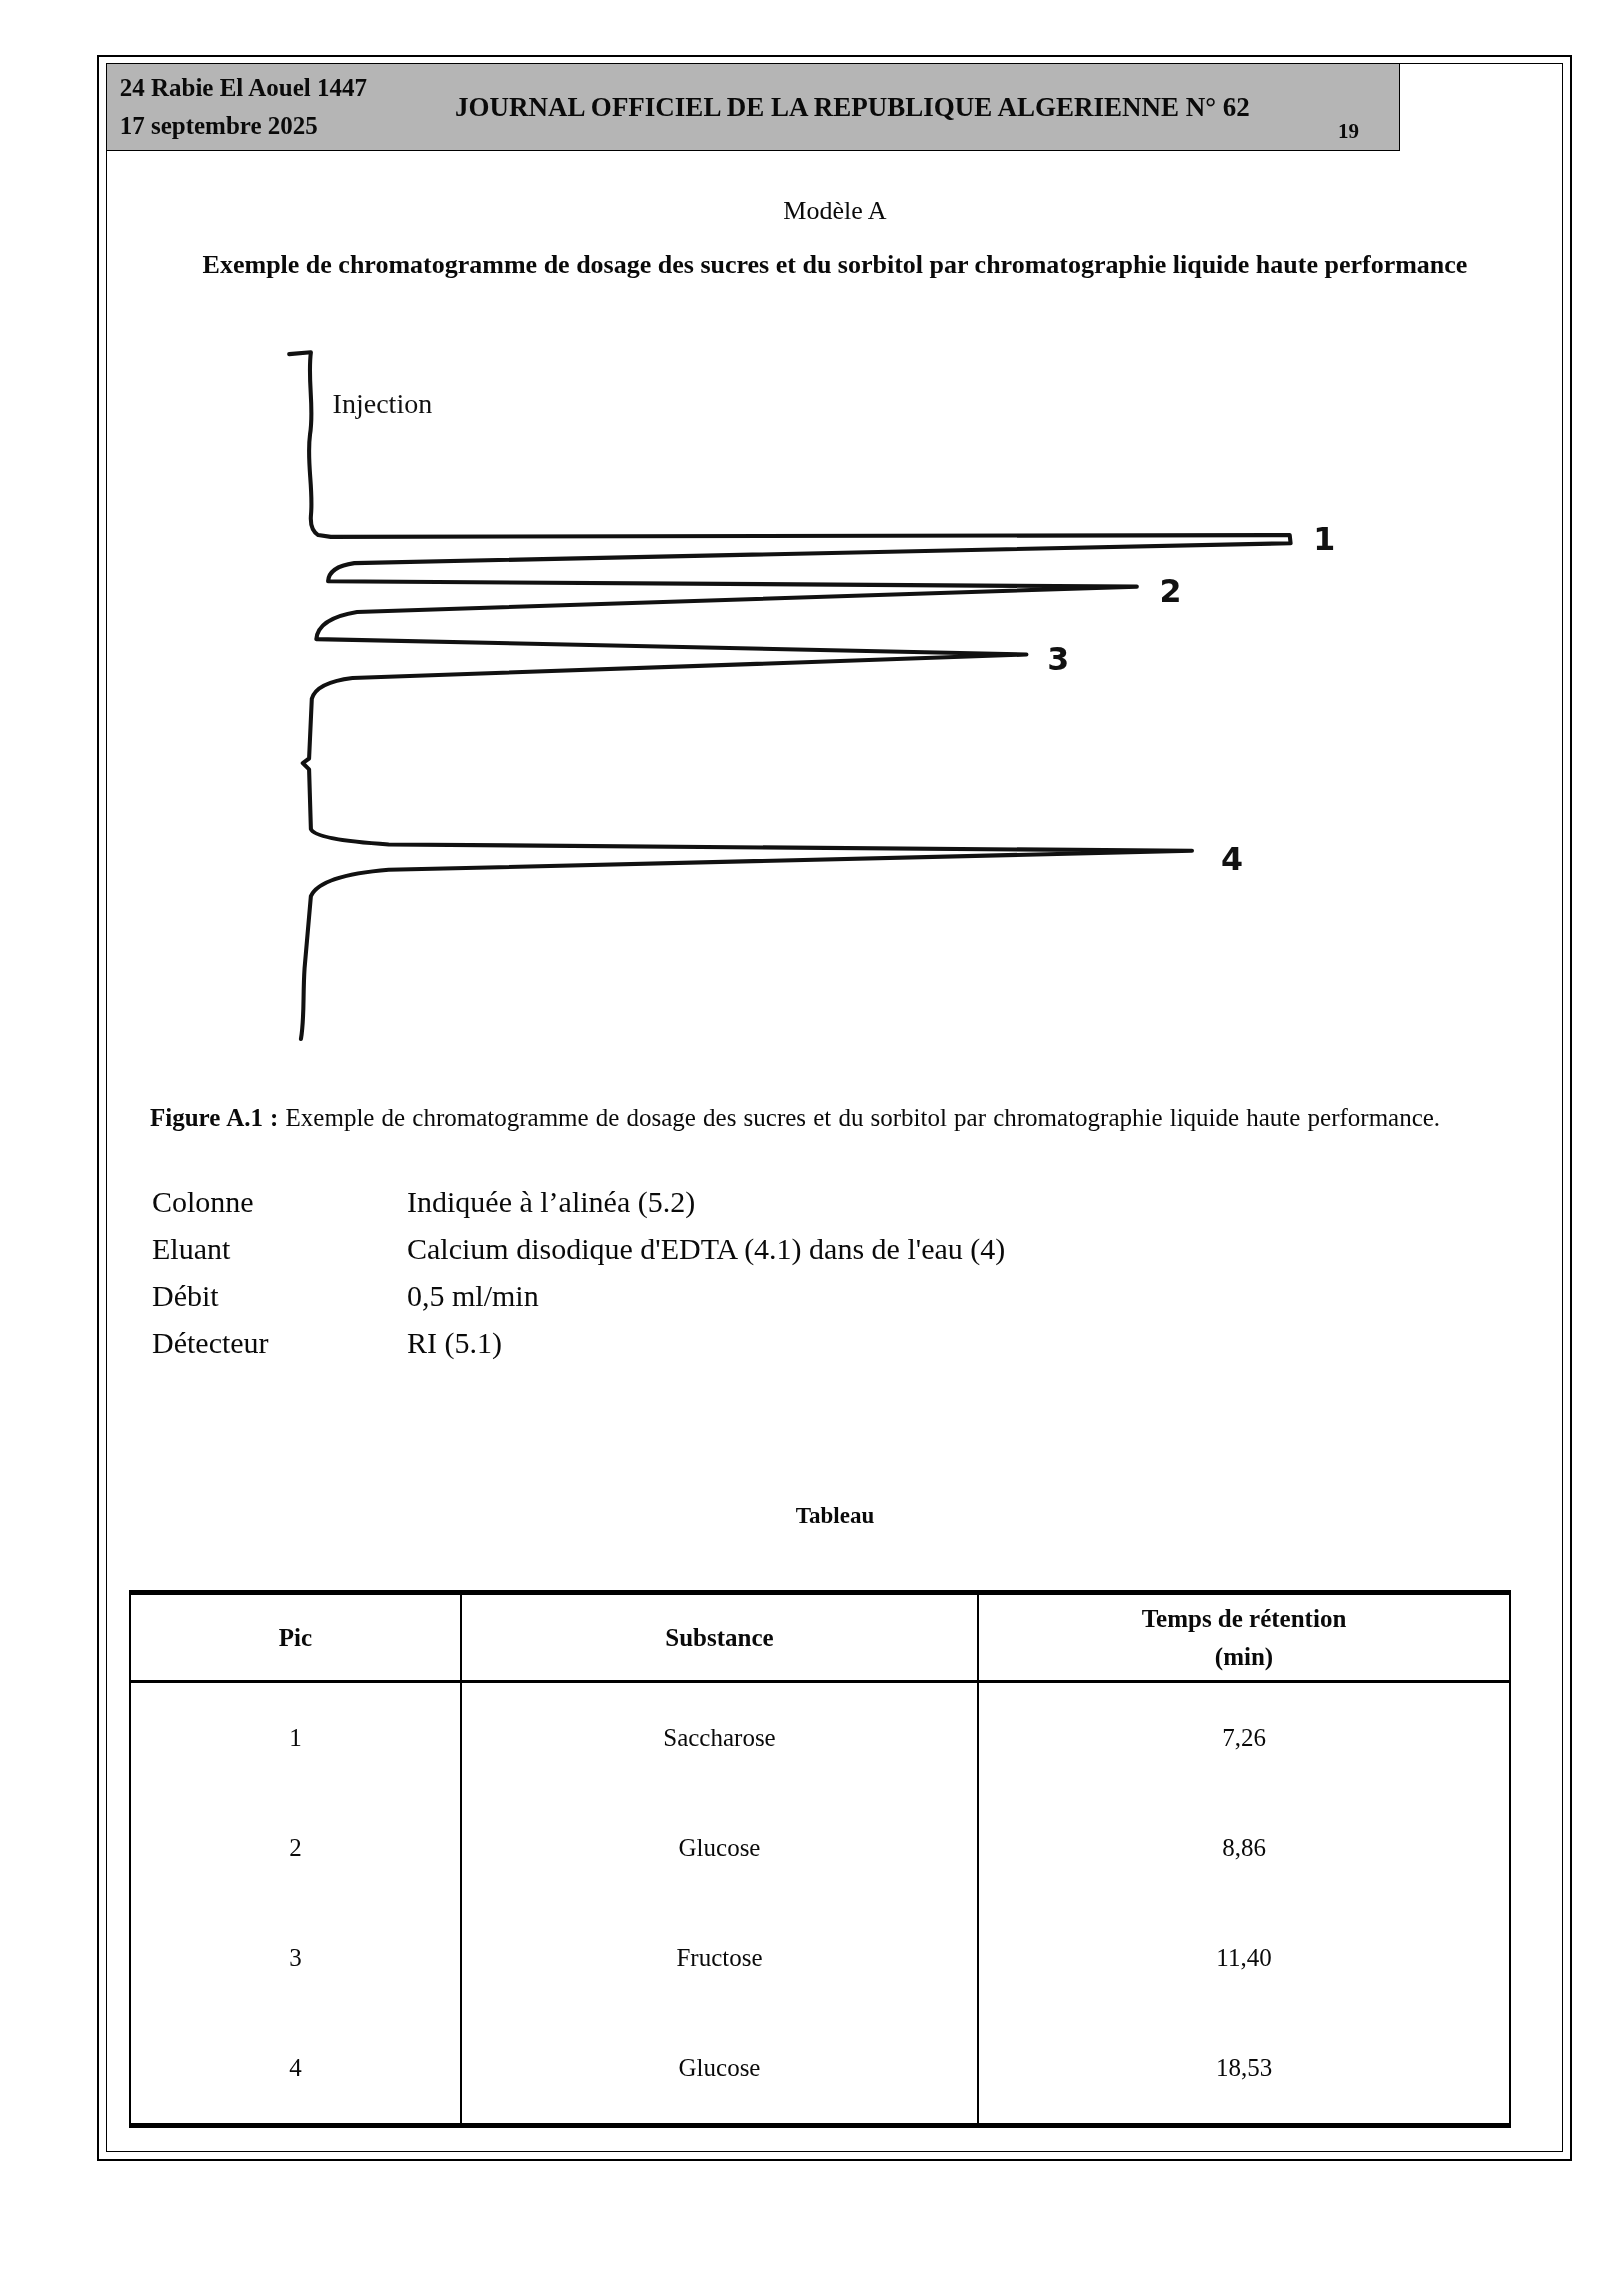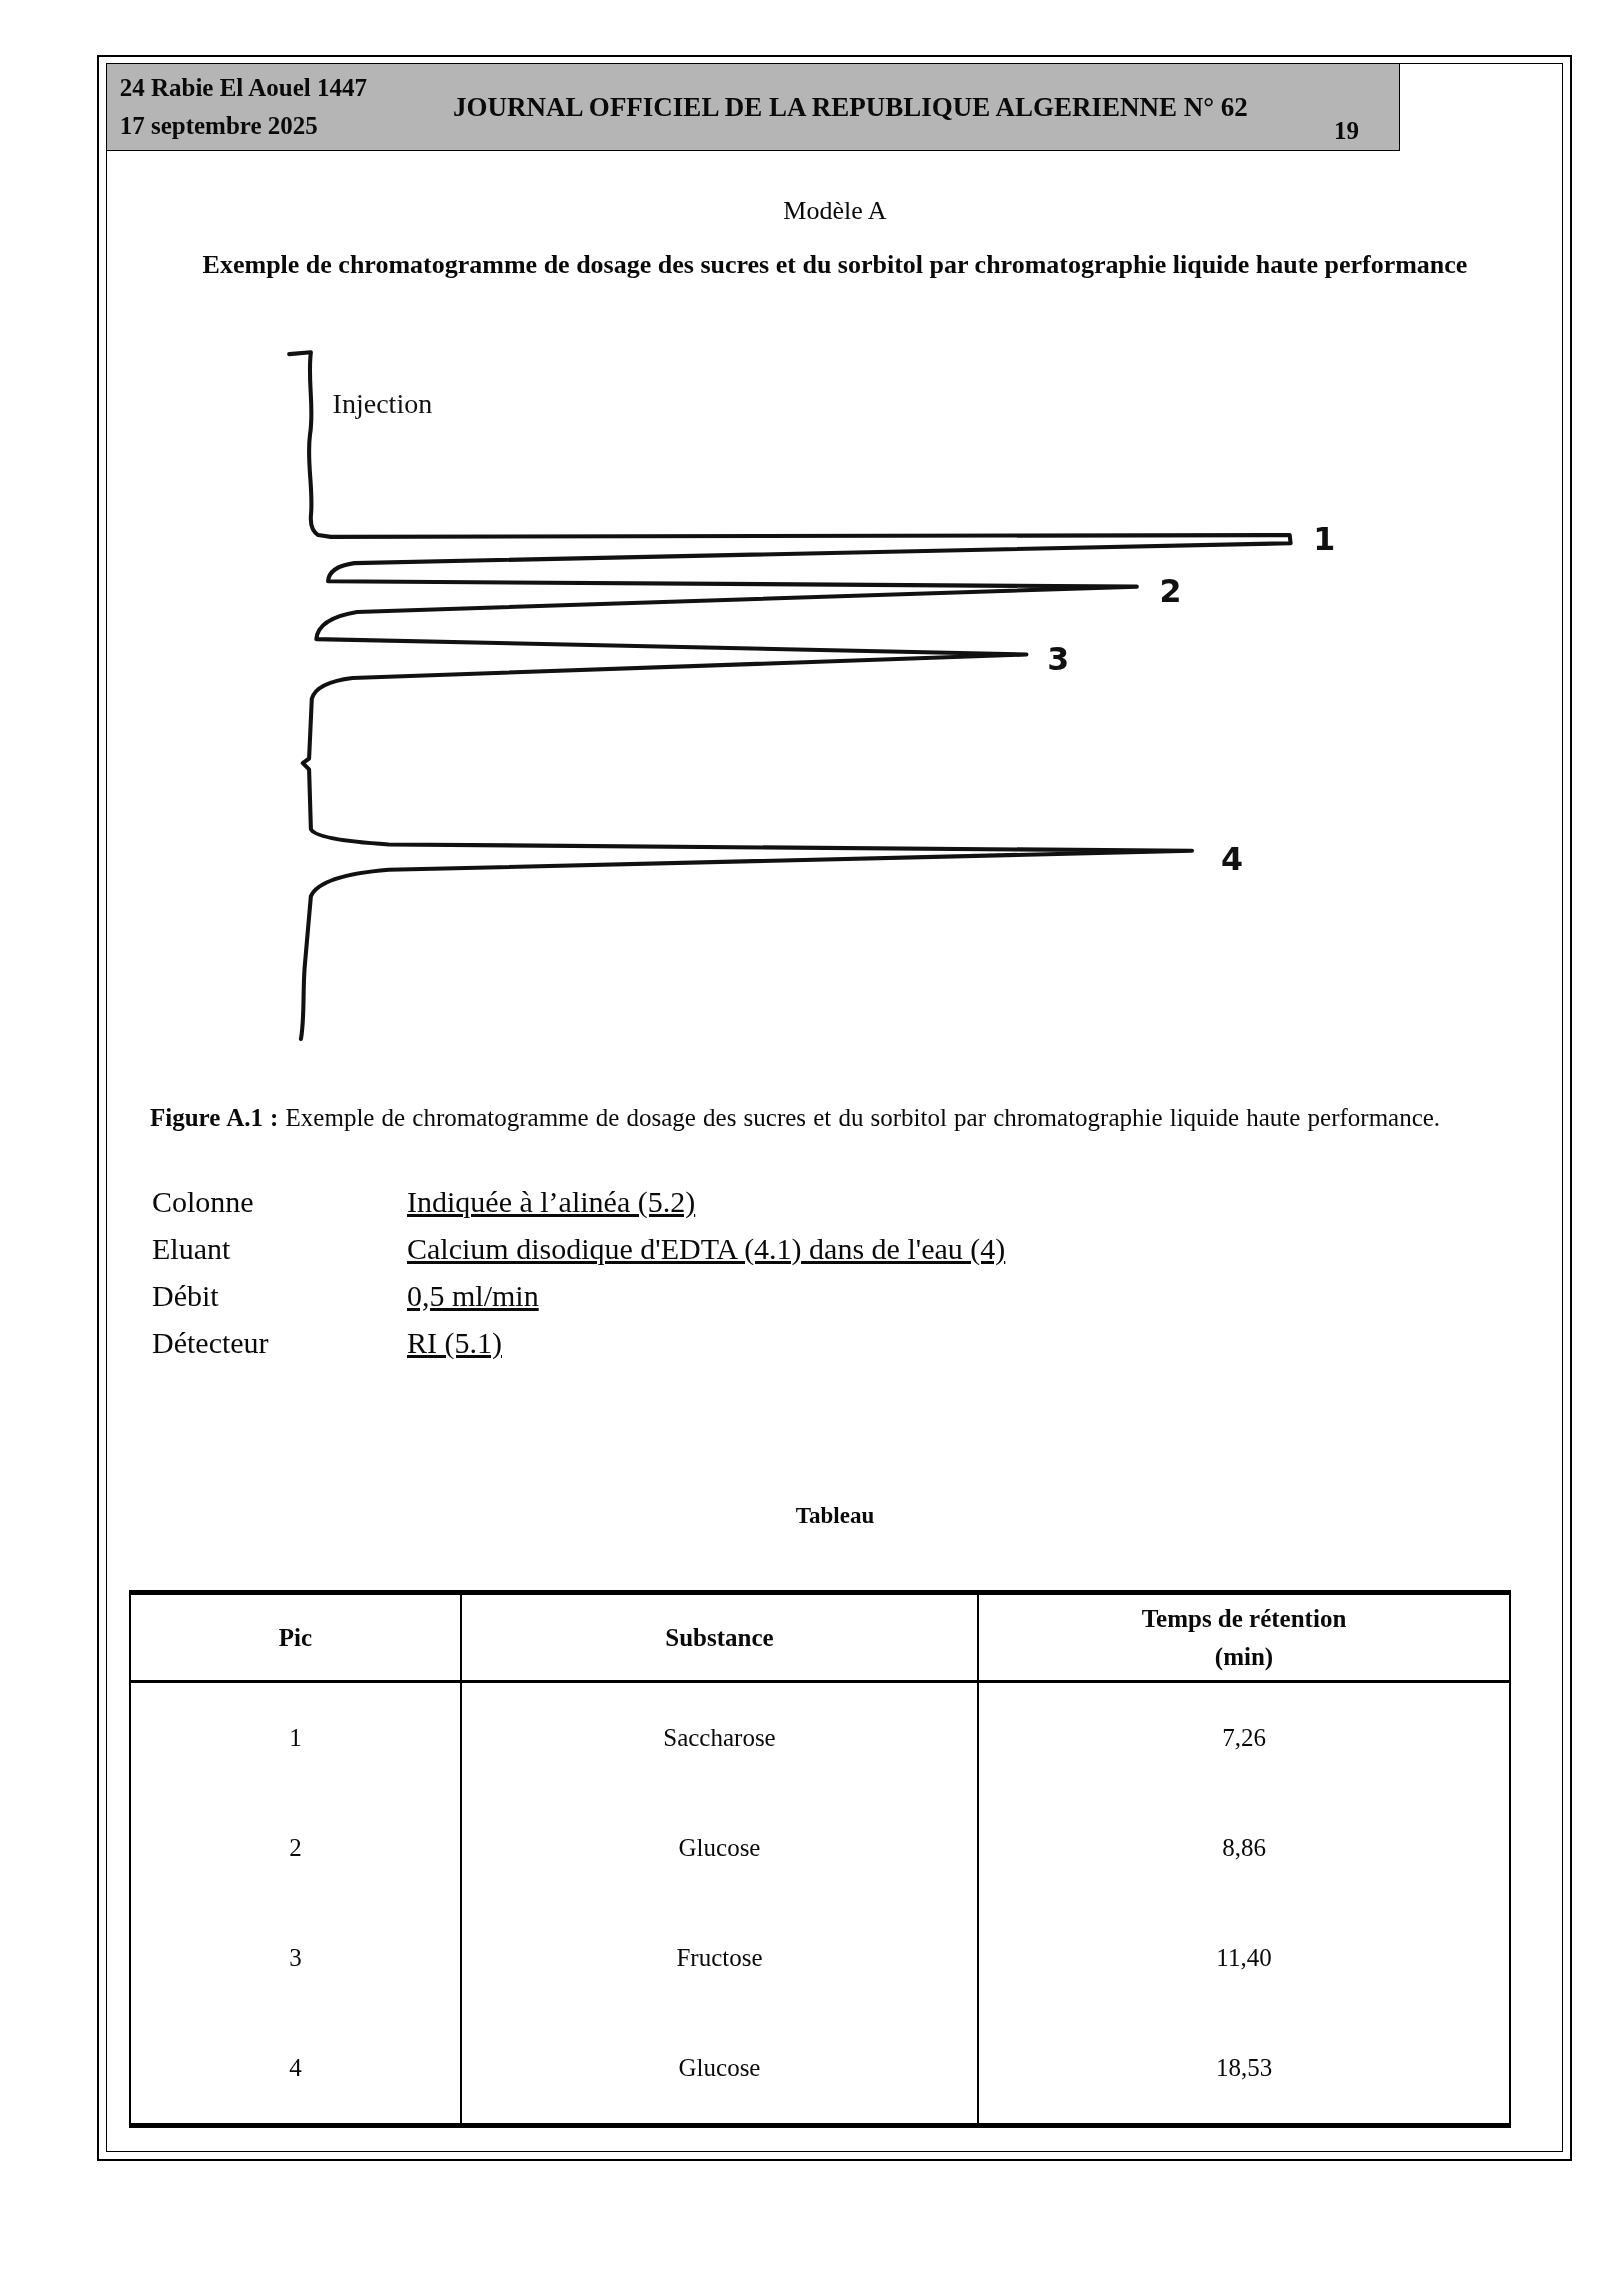--- a/index.html
+++ b/index.html
@@ -14,40 +14,40 @@
   .frame-inner{position:absolute;left:106px;top:63px;width:1455px;height:2087px;border:1.8px solid #000;}
 
   
   .header-band{
     position:absolute;left:106px;top:63px;width:1294px;height:88px;box-sizing:border-box;
     background:#b5b5b5;border:1.8px solid #000;
     display:flex;align-items:center;padding:0 40px 0 12.7px;gap:14.5px;
   }
   .header-dates{font-weight:bold;font-size:25px;line-height:38px;white-space:nowrap;}
   .header-title{flex:1;text-align:center;font-weight:bold;font-size:27px;}
-  .header-page-number{font-weight:bold;font-size:25px;margin-top:48px;}
+  .header-page-number{font-weight:bold;font-size:21px;margin-top:48px;}
 
   .model-title{position:absolute;left:106px;top:196px;width:1458px;text-align:center;font-size:26px;}
   .subtitle{position:absolute;left:106px;top:250px;width:1458px;text-align:center;font-weight:bold;font-size:26px;}
 
   .chromatogram{position:absolute;left:253px;top:326px;}
   .trace{fill:none;stroke:#111;stroke-width:4.5;stroke-linejoin:round;stroke-linecap:round;}
   .injection-label{font-family:"Liberation Serif",serif;font-size:31px;fill:#111;}
   .peak-label{font-family:"DejaVu Sans",sans-serif;font-size:35px;font-weight:600;fill:#111;}
 
   .caption{
     position:absolute;left:101px;top:1098px;width:1417px;margin:0;
     font-size:25px;line-height:39px;text-align:justify;text-indent:49px;word-spacing:0.9px;
   }
   .caption-label{font-weight:bold;}
 
   .params{position:absolute;left:152px;top:1178px;font-size:30px;}
   .param-row{display:flex;line-height:47px;}
   .param-label{width:255px;flex:0 0 255px;}
-  .param-value{white-space:nowrap;text-decoration:underline;}
+  .param-value{white-space:nowrap;}
 
   .table-title{position:absolute;left:106px;top:1503px;width:1458px;text-align:center;font-size:23px;font-weight:bold;}
 
   .data-table{
     position:absolute;left:129px;top:1590px;width:1380px;height:532px;
     border-collapse:collapse;font-size:25px;table-layout:fixed;
   }
   .data-table th,.data-table td{
     border-left:2.7px solid #000;border-right:2.7px solid #000;
     text-align:center;vertical-align:middle;padding:0;

